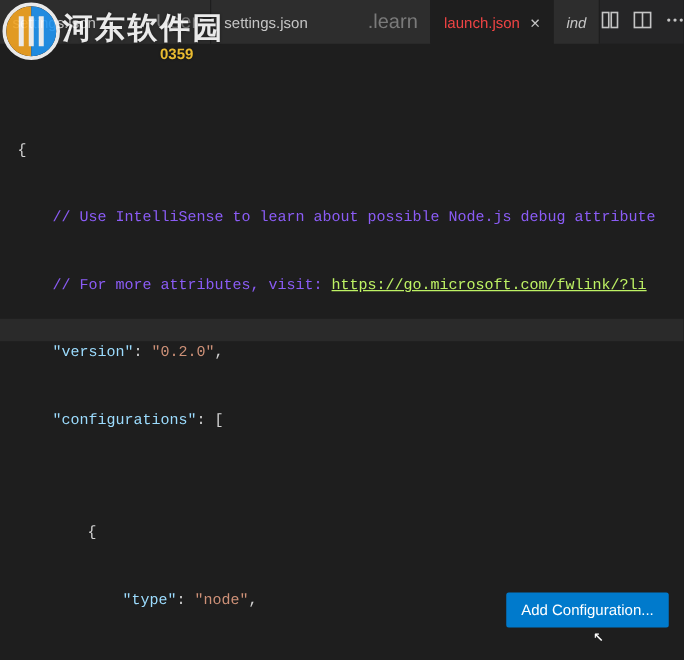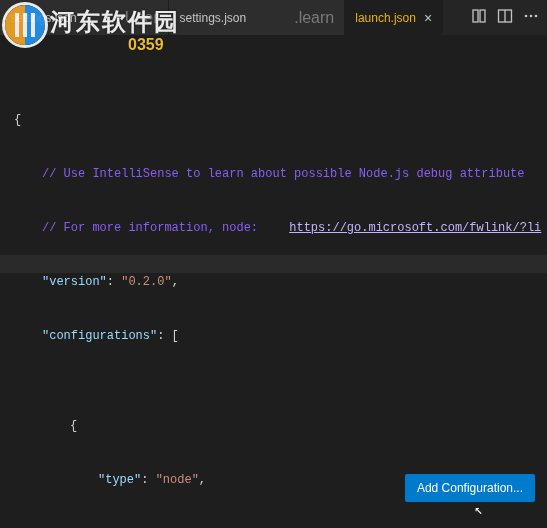--- a/index.html
+++ b/index.html
@@ -25,21 +25,21 @@
     padding: 0 10px;
     font-size: 12px;
     color: #8a8a8a;
     background: #2d2d2d;
     border-right: 1px solid #1e1e1e;
     font-family: -apple-system, BlinkMacSystemFont, sans-serif;
     cursor: pointer;
   }
   .tab.active { background: #1e1e1e; color: #ffffff; }
   .tab .fn { color: #c5c5c5; }
-  .tab.active .fn { color: #eab308; }
+  .tab.active .fn { color: #ef4444; }
   .tab .dir { color: #7a7a7a; margin-left: 4px; font-size: 16px; padding-left: 44px; }
   .tab .close { margin-left: 8px; color: #c5c5c5; font-size: 14px; }
   .tab.overflow { color: #8a8a8a; font-style: italic; }
   .tab-icons {
     display: flex;
     align-items: center;
     margin-left: auto;
     padding-right: 8px;
     gap: 10px;
     color: #c5c5c5;
@@ -58,21 +58,21 @@
     height: 18px;
     background: #2a2a2a;
     z-index: 0;
   }
   .editor .line > * { position: relative; z-index: 1; }
   .p  { color: #d4d4d4; }        
   .cmt{ color: #8b5cf6; }        
   .key{ color: #9cdcfe; }        
   .str{ color: #ce9178; }        
   .num{ color: #b5cea8; }        
-  .lnk{ color: #c4b5fd; text-decoration: underline; margin-left: 24px; }
+  .lnk{ color: #bef264; text-decoration: underline; }
   .i1 { padding-left: 28px; }
   .i2 { padding-left: 56px; }
   .i3 { padding-left: 84px; }
   .add-btn {
     position: absolute;
     right: 12px;
     bottom: 26px;
     background: #007acc;
     color: #ffffff;
     border: none;
@@ -117,21 +117,21 @@
     font-weight: bold;
     color: #ffffff;
     letter-spacing: 2px;
     white-space: nowrap;
     text-shadow: 0 0 3px rgba(0,0,0,.4);
   }
   .watermark .num {
     position: absolute;
     top: 36px; left: 128px;
     font-family: Arial, sans-serif;
-    font-size: 16px;
+    font-size: 12px;
     font-weight: bold;
     color: #ffcc33;
     text-shadow: 0 0 2px rgba(0,0,0,.5);
   }
 </style>
 </head>
 <body>
 
 <div class="watermark">
   <div class="logo">
@@ -150,20 +150,23 @@
     <span class="fn">settings.json</span>
     <span class="dir">User</span>
   </div>
   <div class="tab">
     <span class="fn">settings.json</span>
     <span class="dir">.learn</span>
   </div>
   <div class="tab active">
     <span class="fn">launch.json</span>
     <span class="close">×</span>
+  </div>
+  <div class="tab overflow">
+    <span class="fn">ind</span>
   </div>
   <div class="tab-icons">
     <span>
       <svg viewBox="0 0 16 16" fill="none" stroke="currentColor" stroke-width="1.3">
           <rect x="2" y="2" width="5" height="12"></rect>
           <rect x="9" y="2" width="5" height="12"></rect>
         </svg>
     </span>
     <span>
       <svg viewBox="0 0 16 16" fill="none" stroke="currentColor" stroke-width="1.3">
@@ -179,21 +182,21 @@
         </svg>
     </span>
   </div>
 </div>
 
 <div class="editor">
   <div class="cursor-line" style="top:220px"></div>
 
   <div class="line"><span class="p">{</span></div>
   <div class="line i1"><span class="cmt">// Use IntelliSense to learn about possible Node.js debug attribute</span></div>
-  <div class="line i1"><span class="cmt">// For more information, node: </span><span class="lnk">https://go.microsoft.com/fwlink/?li</span></div>
+  <div class="line i1"><span class="cmt">// For more attributes, visit: </span><span class="lnk">https://go.microsoft.com/fwlink/?li</span></div>
   <div class="line i1"><span class="key">"version"</span><span class="p">: </span><span class="str">"0.2.0"</span><span class="p">,</span></div>
   <div class="line i1"><span class="key">"configurations"</span><span class="p">: [</span></div>
 
   
   <div class="line i2"><span class="p">{</span></div>
   <div class="line i3"><span class="key">"type"</span><span class="p">: </span><span class="str">"node"</span><span class="p">,</span></div>
   
   
   
   

